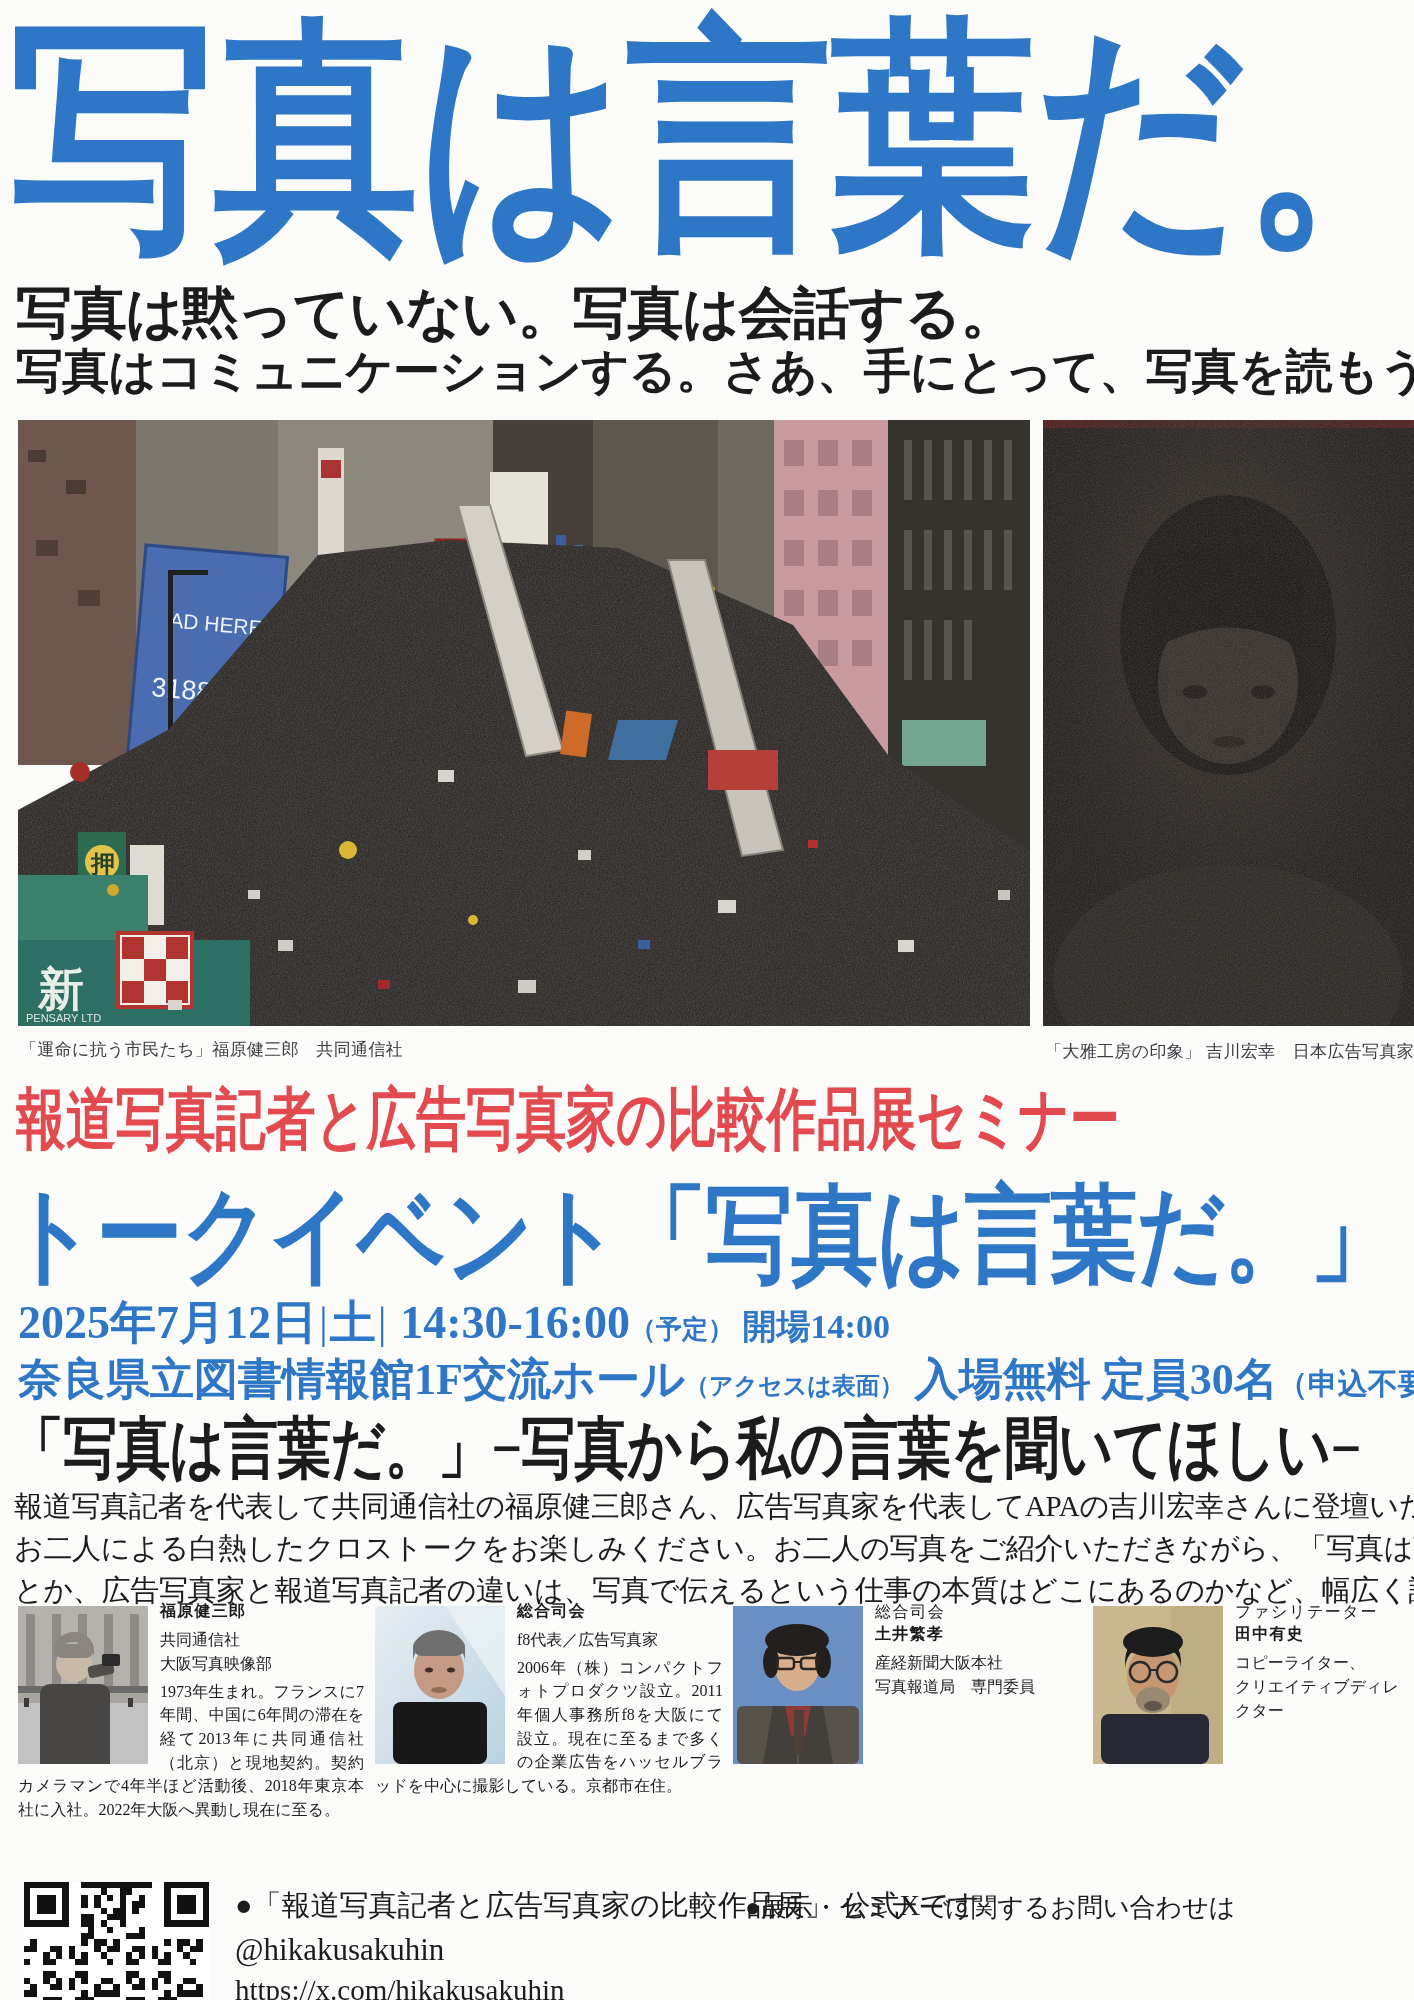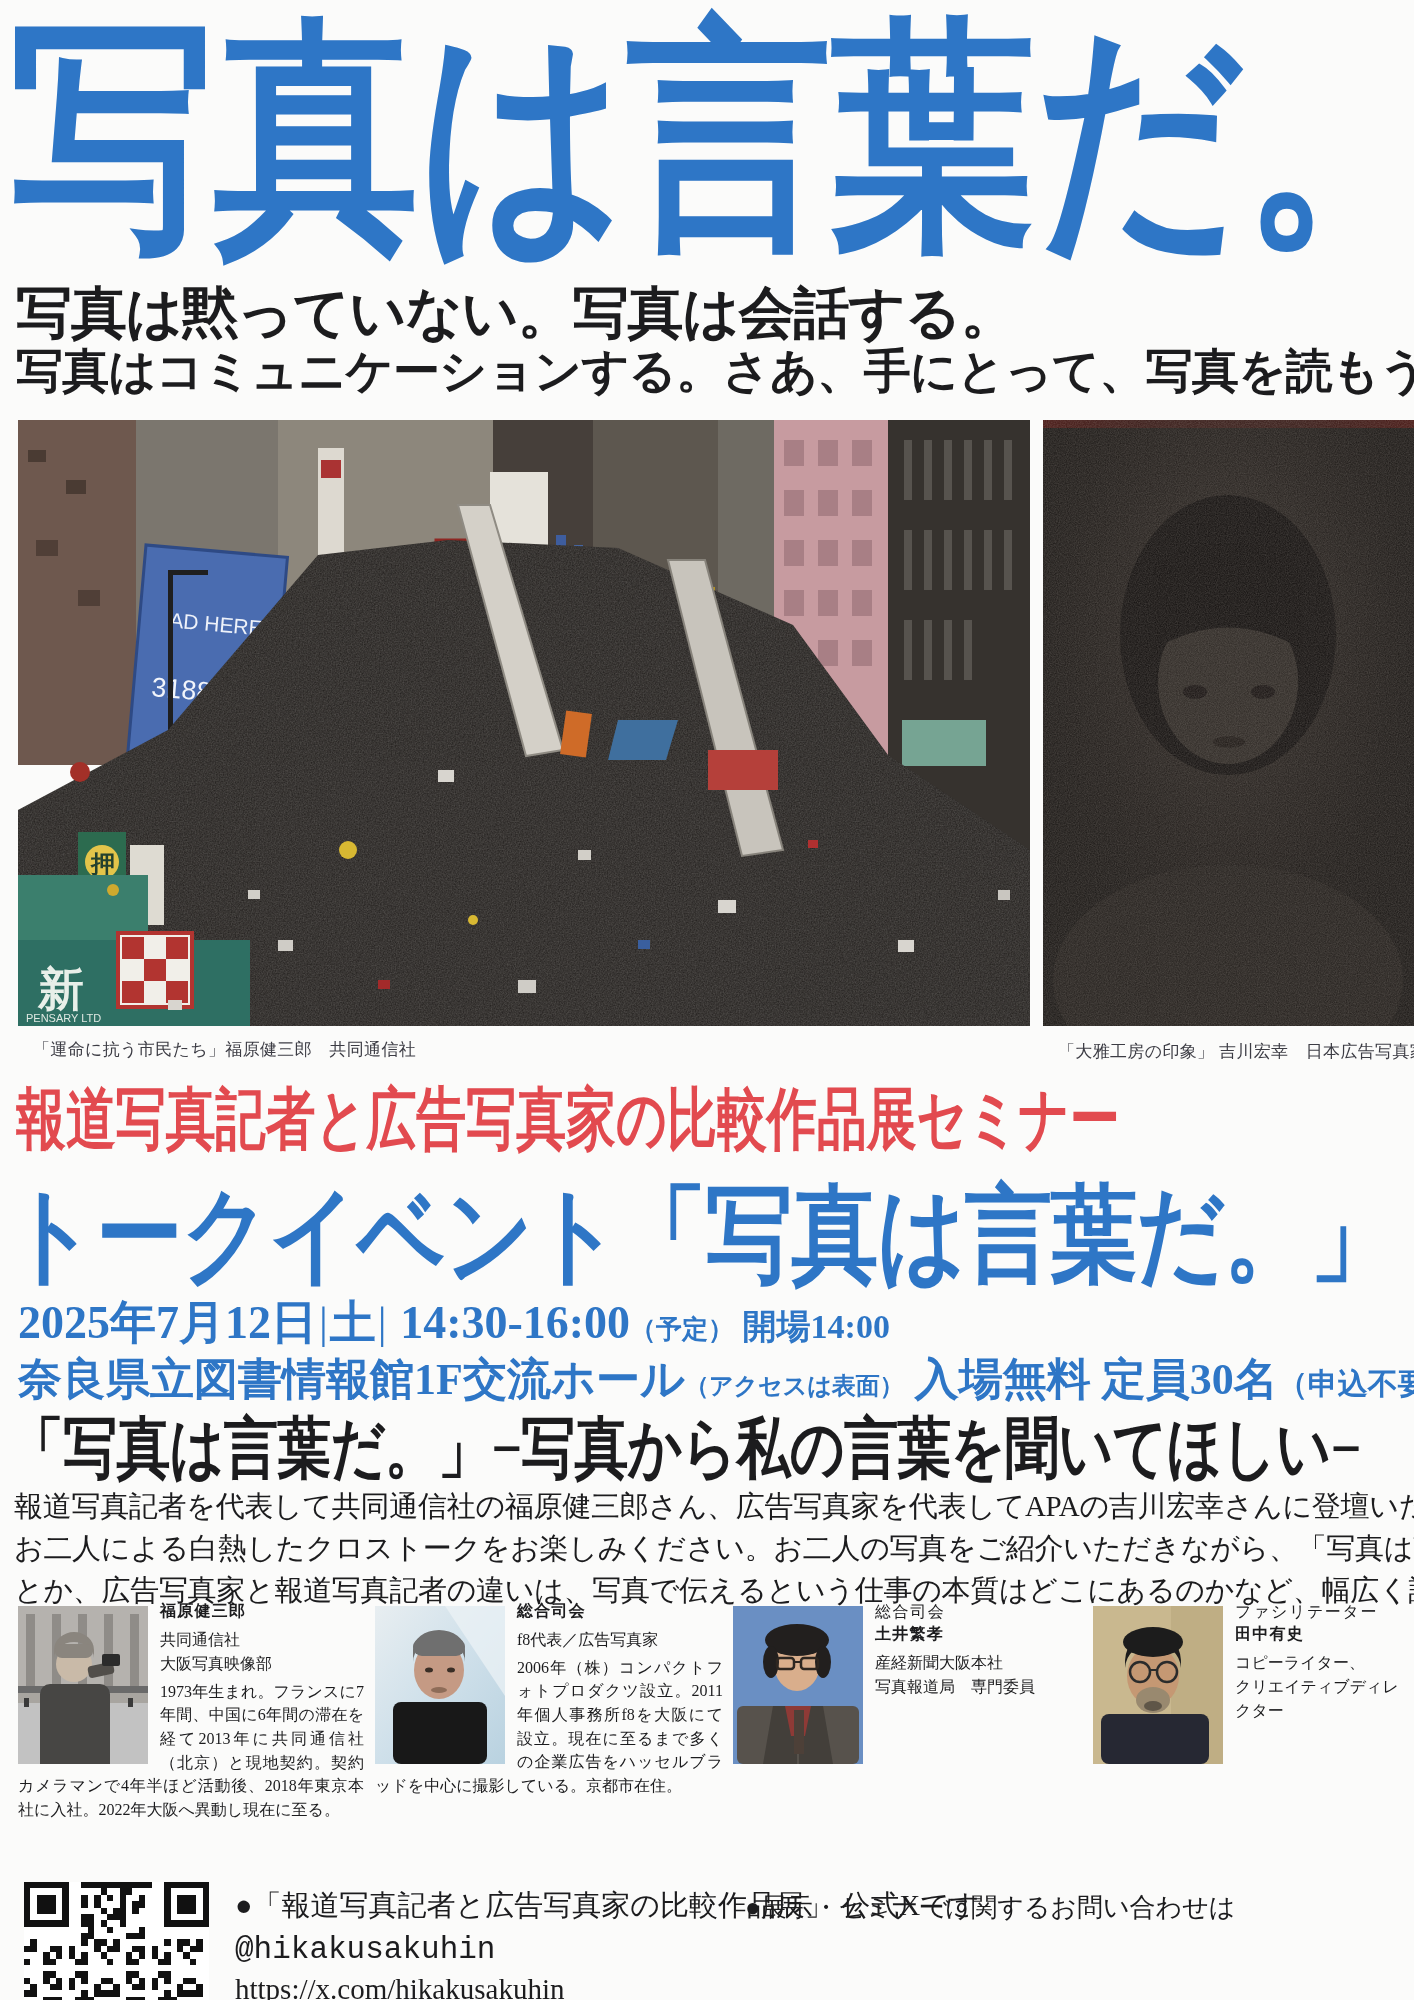--- a/index.html
+++ b/index.html
@@ -14,21 +14,21 @@
   .blue{color:#2e76c6;}
   .red{color:#e24a4f;}
   
   .main-title{left:10px;top:16px;font-size:205px;line-height:1;font-weight:bold;
     letter-spacing:-0.005em;transform:scaleY(1.2);}
   .sub1{left:16px;top:276px;font-size:56px;font-weight:bold;letter-spacing:-0.02em;}
   .sub2{left:16px;top:340px;font-size:47px;font-weight:bold;letter-spacing:-0.015em;}
   
   .photo-left{left:18px;top:420px;width:1012px;height:606px;}
   .photo-right{left:1043px;top:420px;width:371px;height:606px;}
-  .caption{font-size:17px;color:#3c3c44;letter-spacing:0.02em;margin-left:13px;}
+  .caption{font-size:17px;color:#3c3c44;letter-spacing:0.02em;}
   .cap-left{left:20px;top:1038px;}
   .cap-right{left:1045px;top:1040px;}
   
   .seminar{left:16px;top:1074px;font-size:50px;font-weight:bold;letter-spacing:-0.002em;
     transform:scaleY(1.35);}
   .event-title{left:8px;top:1164px;font-size:87px;font-weight:bold;letter-spacing:-0.015em;
     transform:scaleY(1.22);}
   .dateline{left:18px;top:1292px;font-weight:bold;}
   .dateline .big{font-size:46px;}
   .dateline .bars{font-size:44px;font-weight:normal;padding:0 2px;}
@@ -52,21 +52,21 @@
   .role{font-size:22px;letter-spacing:0.1em;margin:0 0 2px 0;}
   .pname{font-size:34px;font-weight:bold;letter-spacing:0.08em;margin:0 0 8px 0;line-height:1.1;}
   .paffil{font-size:22px;line-height:1.5;margin:0;}
   .pbio{font-size:23px;line-height:1.48;text-align:justify;margin-top:4px;}
   .speaker-col{font-size:0;}
   .speaker-col > *{font-size:initial;}
   
   .qr{left:24px;top:1882px;width:185px;height:185px;}
   .foot-x{left:235px;top:1886px;}
   .fx1{font-size:29px;}
-  .fx2{font-size:31px;margin-top:6px;font-family:Liberation Mono, monospace;}
+  .fx2{font-size:31px;margin-top:6px;}
   .fx3{font-size:29px;margin-top:6px;}
   .foot-contact{left:745px;top:1890px;}
   .fc1{font-size:26px;}
   .fc2{font-size:28px;margin-top:10px;}
 </style>
 </head>
 <body>
 
 <div class="abs main-title stretch blue nowrap">写真は言葉だ。</div>
 

